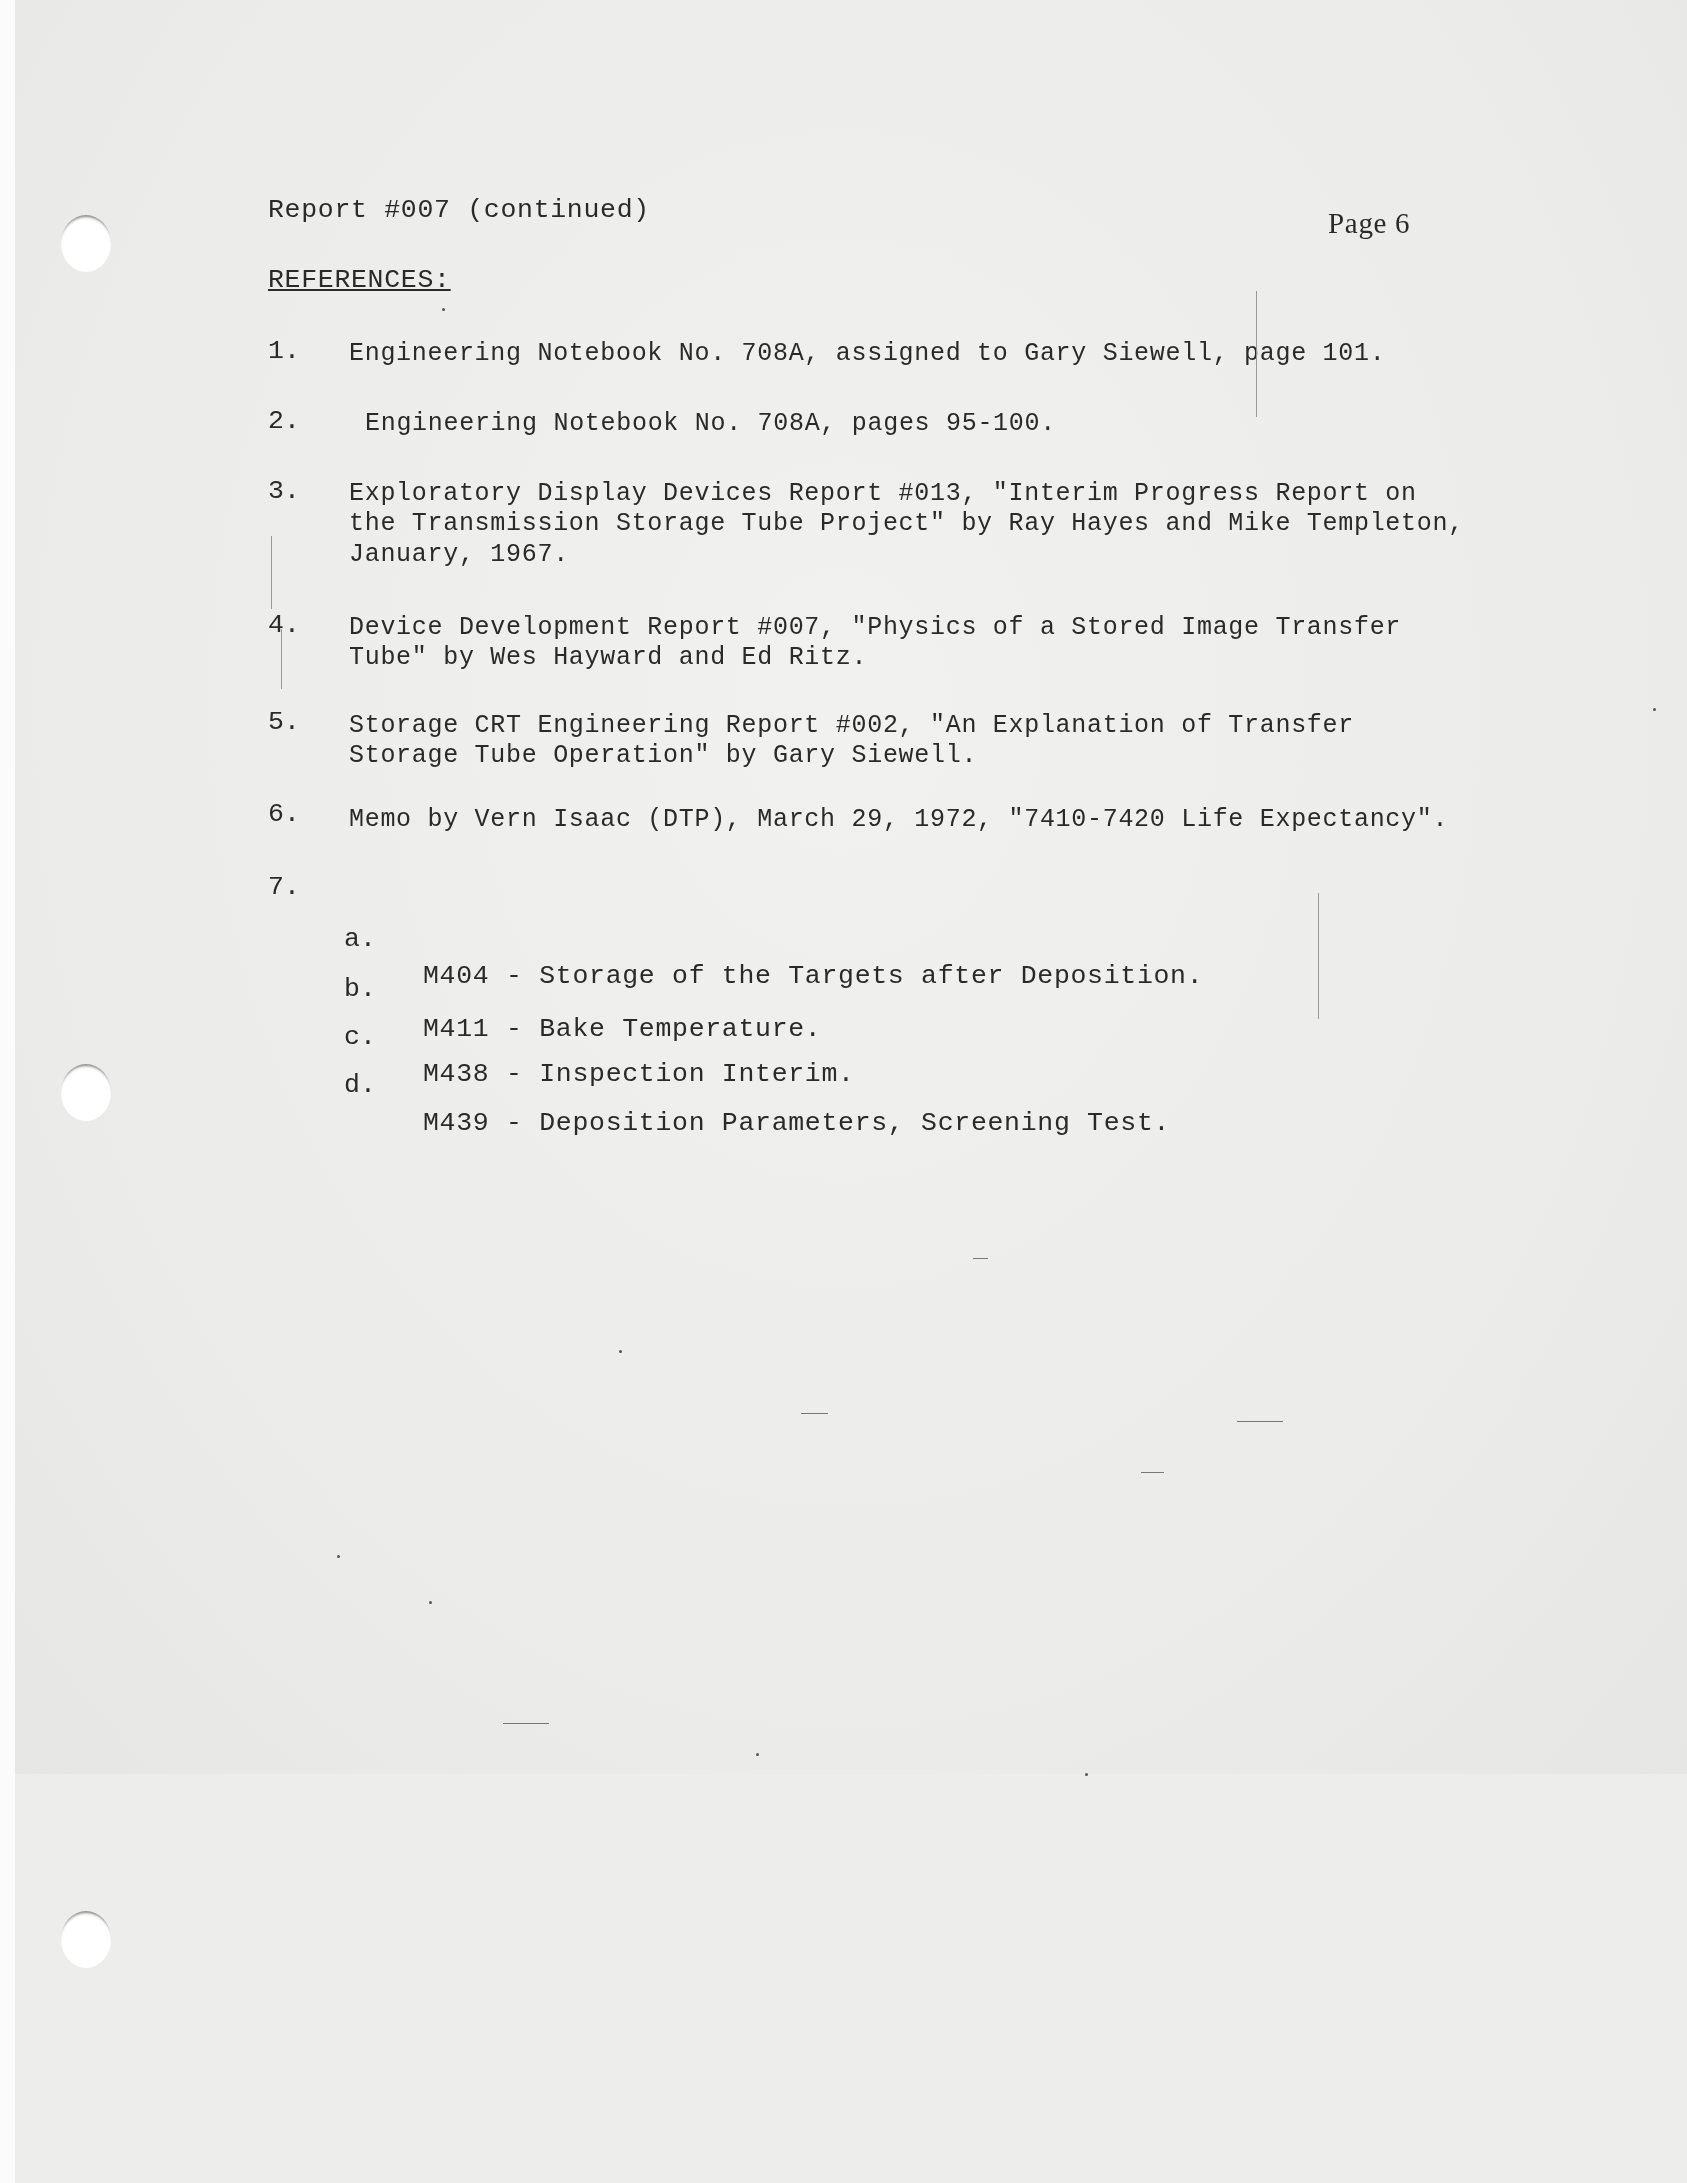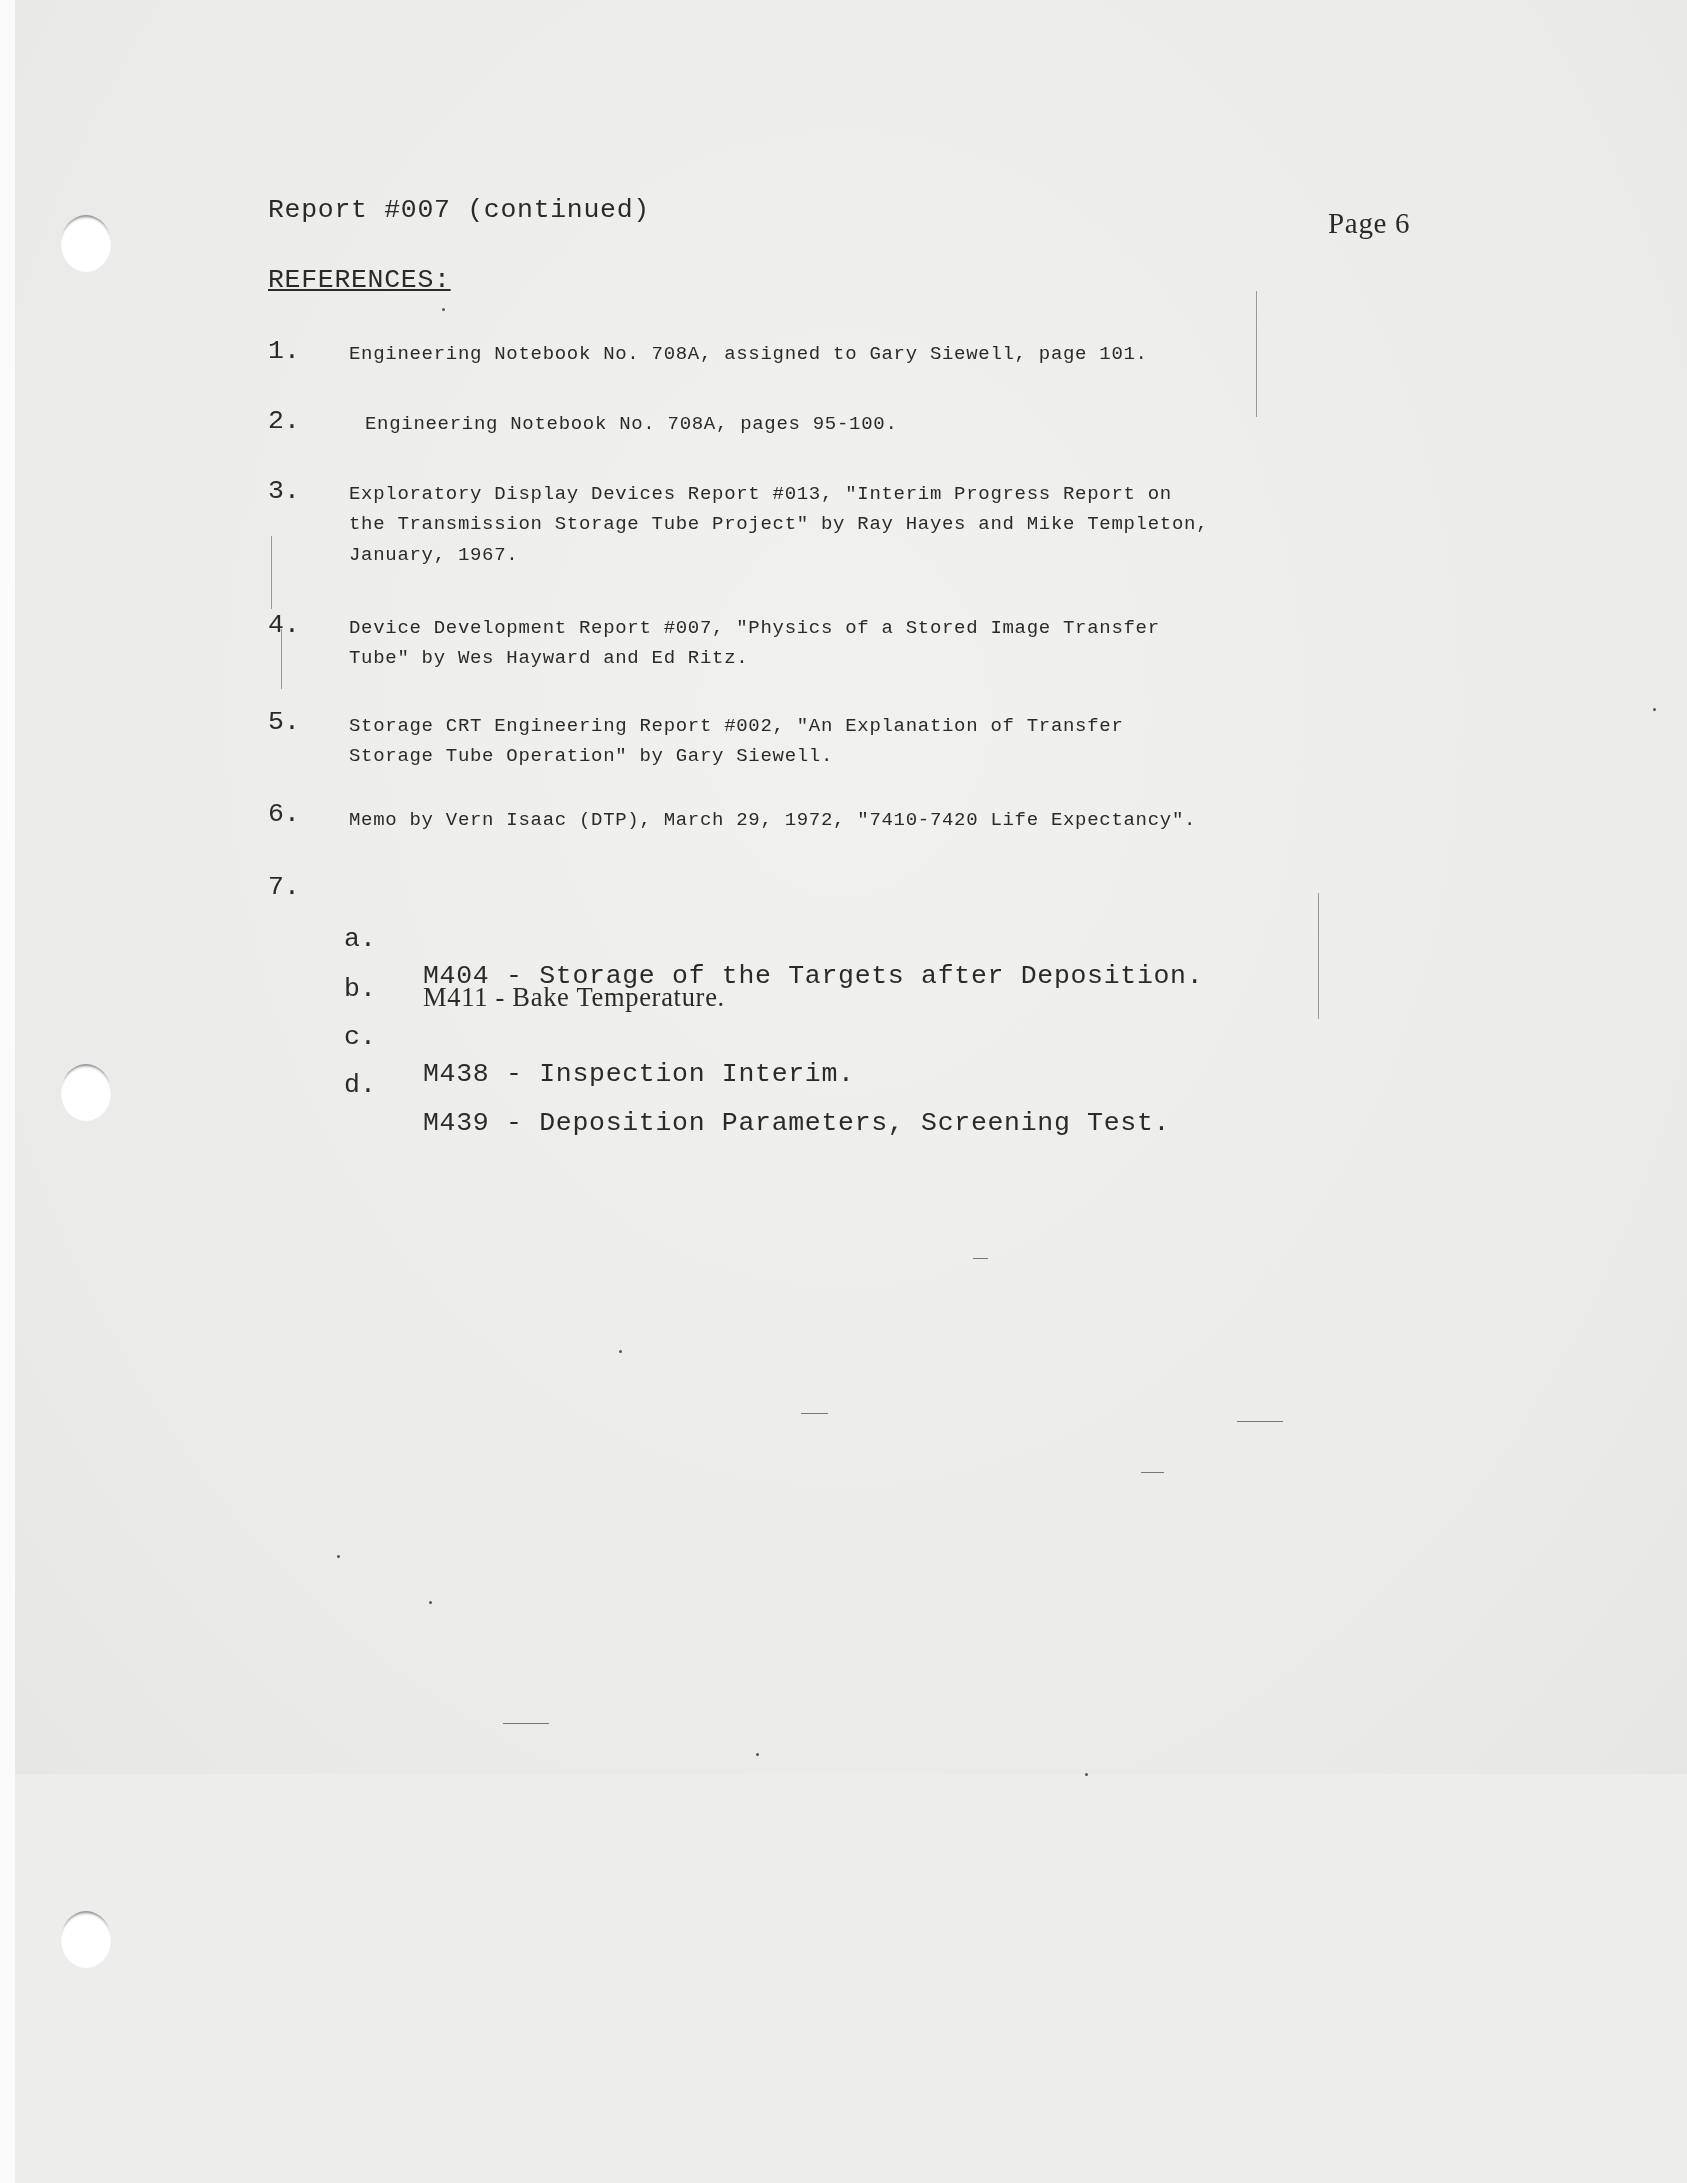--- a/index.html
+++ b/index.html
@@ -18,21 +18,21 @@
     }
     .hole {
       position: absolute; width: 50px; height: 57px; border-radius: 50%;
       background: #ffffff; box-shadow: inset 0 4px 2.6px -2px #8a8a8a;
     }
     .text { position: absolute; font-size: 26.5px; line-height: 30px; white-space: pre; letter-spacing: 0.7px; }
     .hdr-left { left: 268px; top: 195px; }
     .hdr-right { left: 1328px; top: 208px; font-family: "Liberation Serif", "DejaVu Serif", serif; font-size: 29px; }
     .refs-title { left: 268px; top: 265px; text-decoration: underline; }
     .num { position: absolute; left: 268px; font-size: 26.5px; line-height: 30px; }
-    .body { position: absolute; left: 349px; font-size: 19px; line-height: 30px; white-space: pre; letter-spacing: 0.7px; }
+    .body { position: absolute; left: 349px; font-size: 25px; line-height: 30px; white-space: pre; letter-spacing: 0.7px; }
     .sub-letter { position: absolute; left: 344px; font-size: 26.5px; line-height: 30px; }
     .sub-body { position: absolute; left: 423px; font-size: 26.5px; line-height: 30px; white-space: pre; letter-spacing: 0.7px; margin-top: 36px; }
     .speck { position: absolute; width: 3.3px; height: 3.3px; border-radius: 50%; background: #555; }
     .dash { position: absolute; height: 1.3px; background: #777; }
     .vline { position: absolute; width: 1.3px; background: #999; }
   </style>
 </head>
 <body>
 
 <div class="page">
@@ -66,21 +66,21 @@
 
   <div class="num" style="top:799px;">6.</div>
   <div class="body" style="top:805px;">Memo by Vern Isaac (DTP), March 29, 1972, "7410-7420 Life Expectancy".</div>
 
   <div class="num" style="top:872px;">7.</div>
 
   <div class="sub-letter" style="top:924px;">a.</div>
   <div class="sub-body" style="top:925px;">M404 - Storage of the Targets after Deposition.</div>
 
   <div class="sub-letter" style="top:974px;">b.</div>
-  <div class="sub-body" style="top:946px;font-family:Liberation Serif, serif;">M411 - Bake Temperature.</div>
+  <div class="sub-body" style="top:978px;">M411 - Bake Temperature.</div>
 
   <div class="sub-letter" style="top:1022px;">c.</div>
   <div class="sub-body" style="top:1023px;">M438 - Inspection Interim.</div>
 
   <div class="sub-letter" style="top:1070px;">d.</div>
   <div class="sub-body" style="top:1072px;">M439 - Deposition Parameters, Screening Test.</div>
 
   <div class="vline" style="left:1256px; top:291px; height:126px;"></div>
   <div class="vline" style="left:1318px; top:893px; height:126px;"></div>
   <div class="vline" style="left:271px; top:536px; height:73px;"></div>

